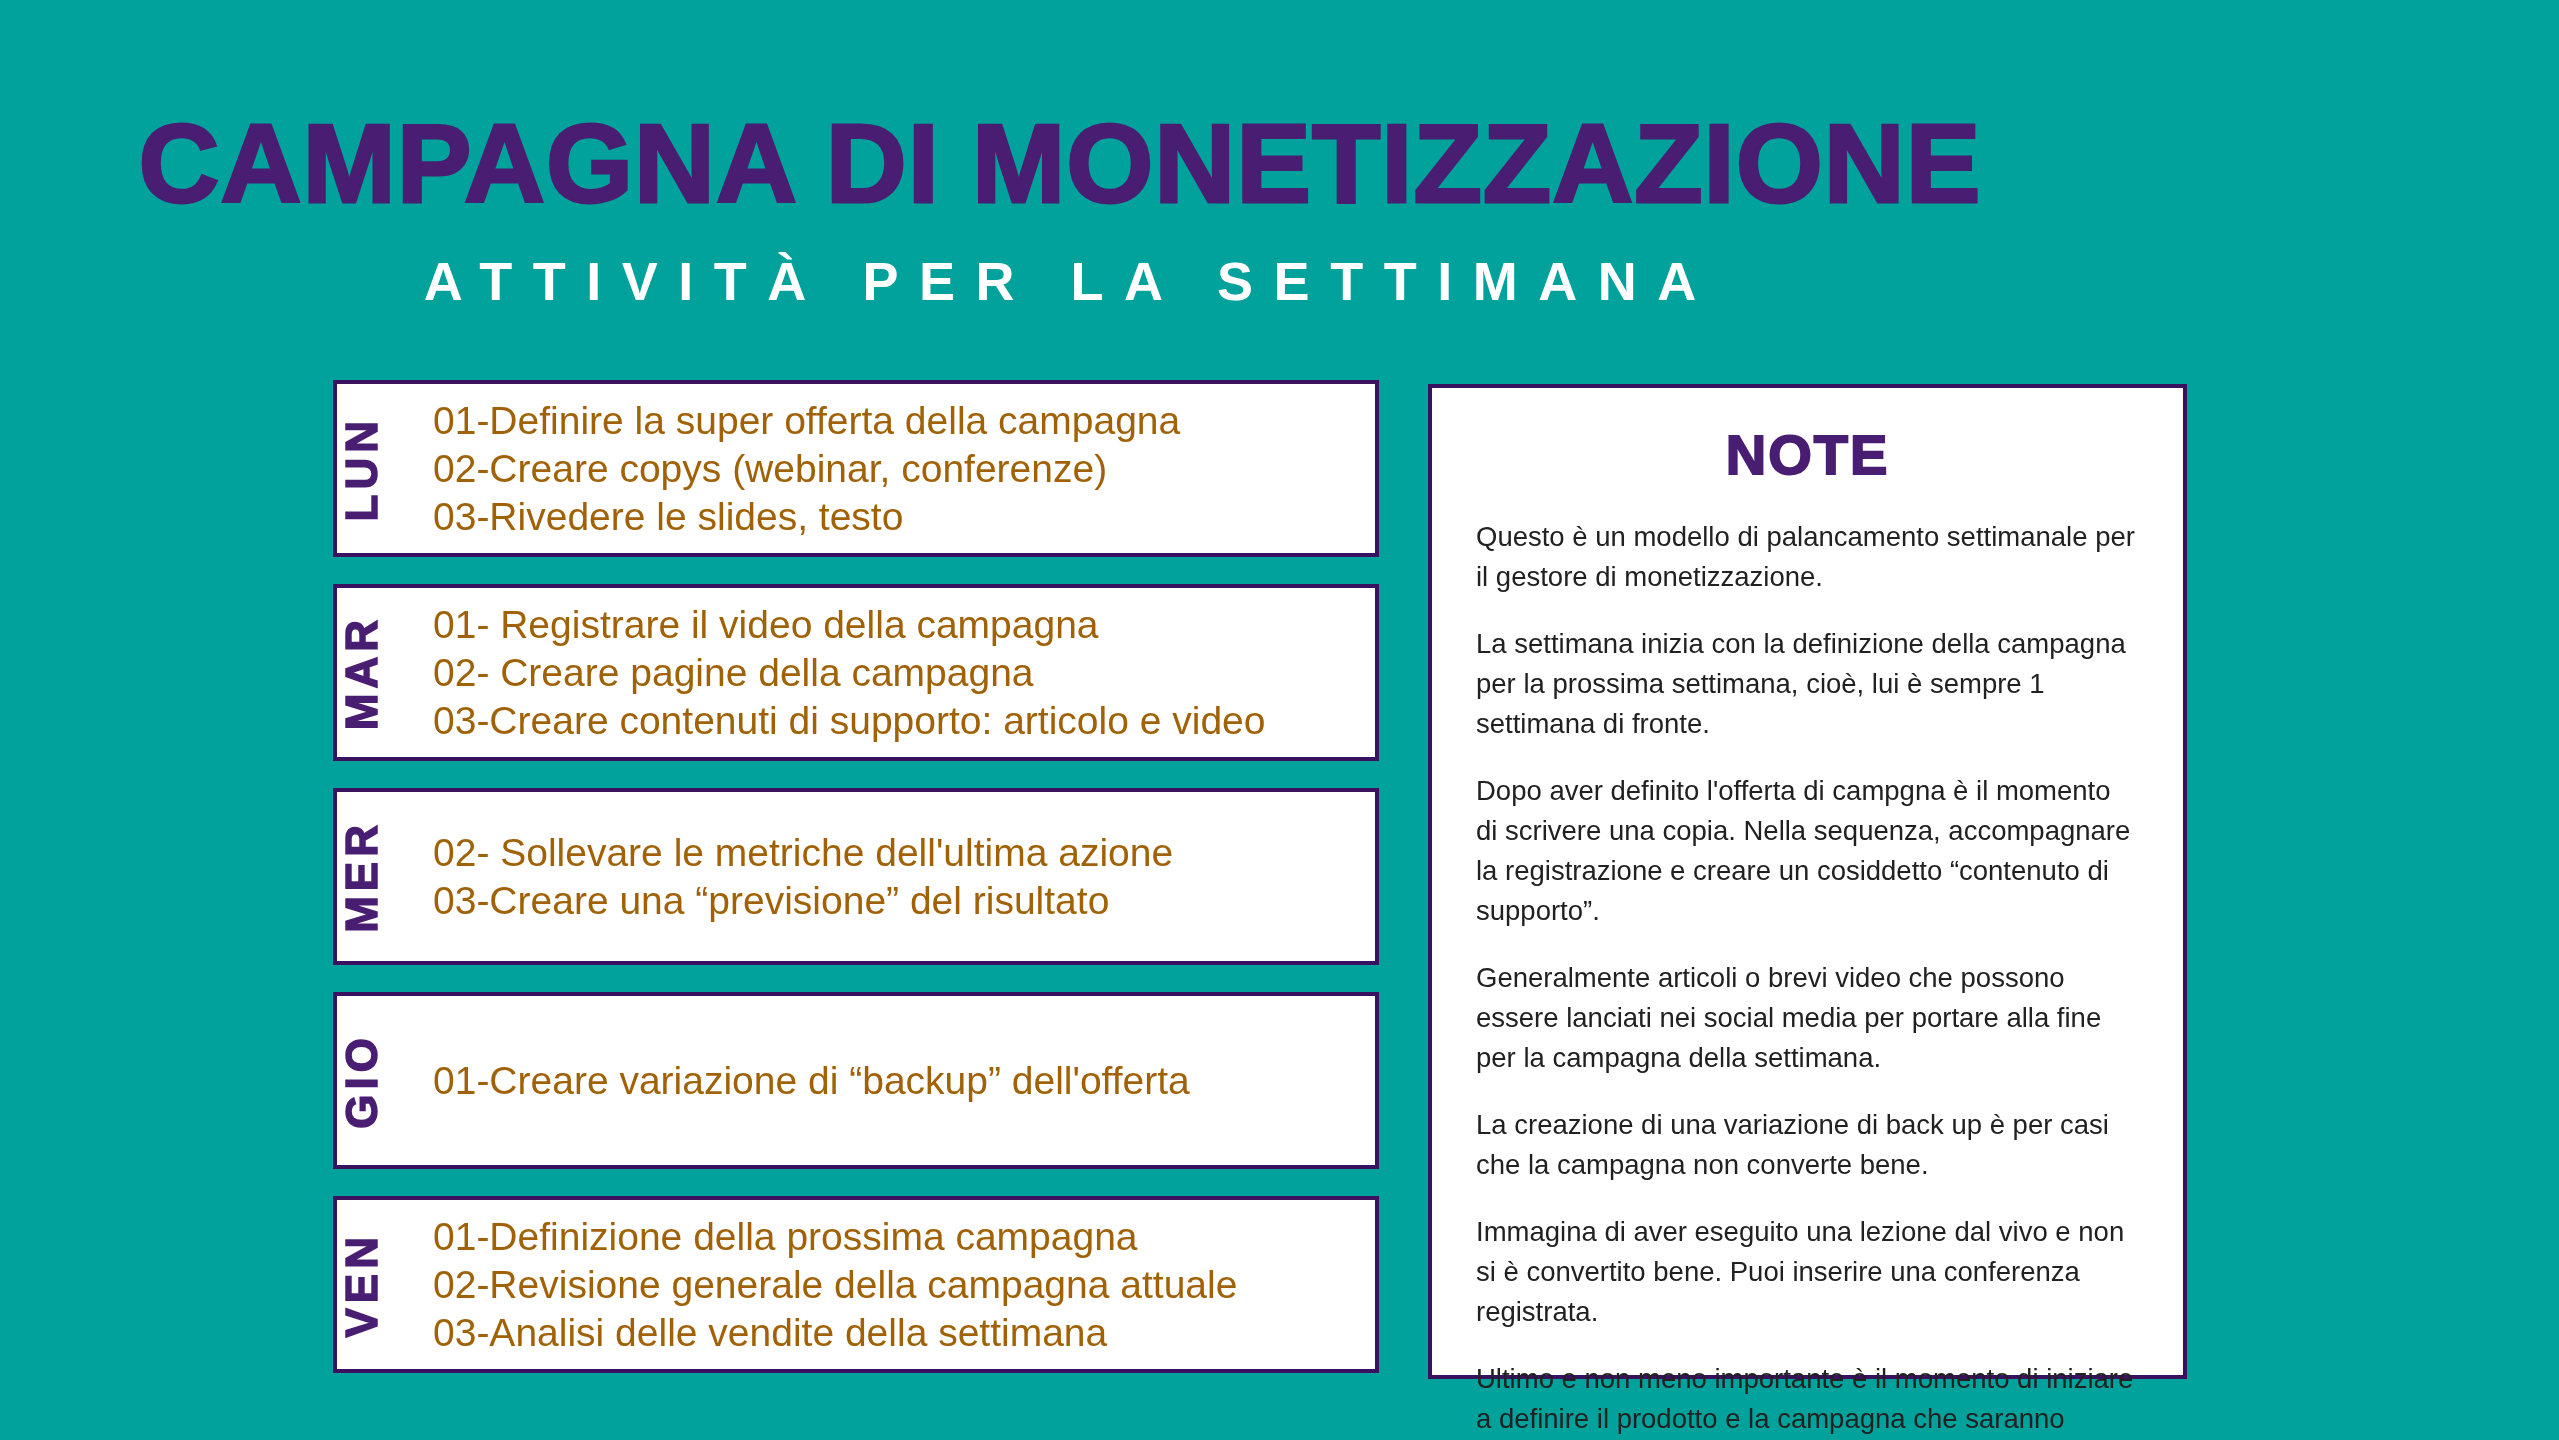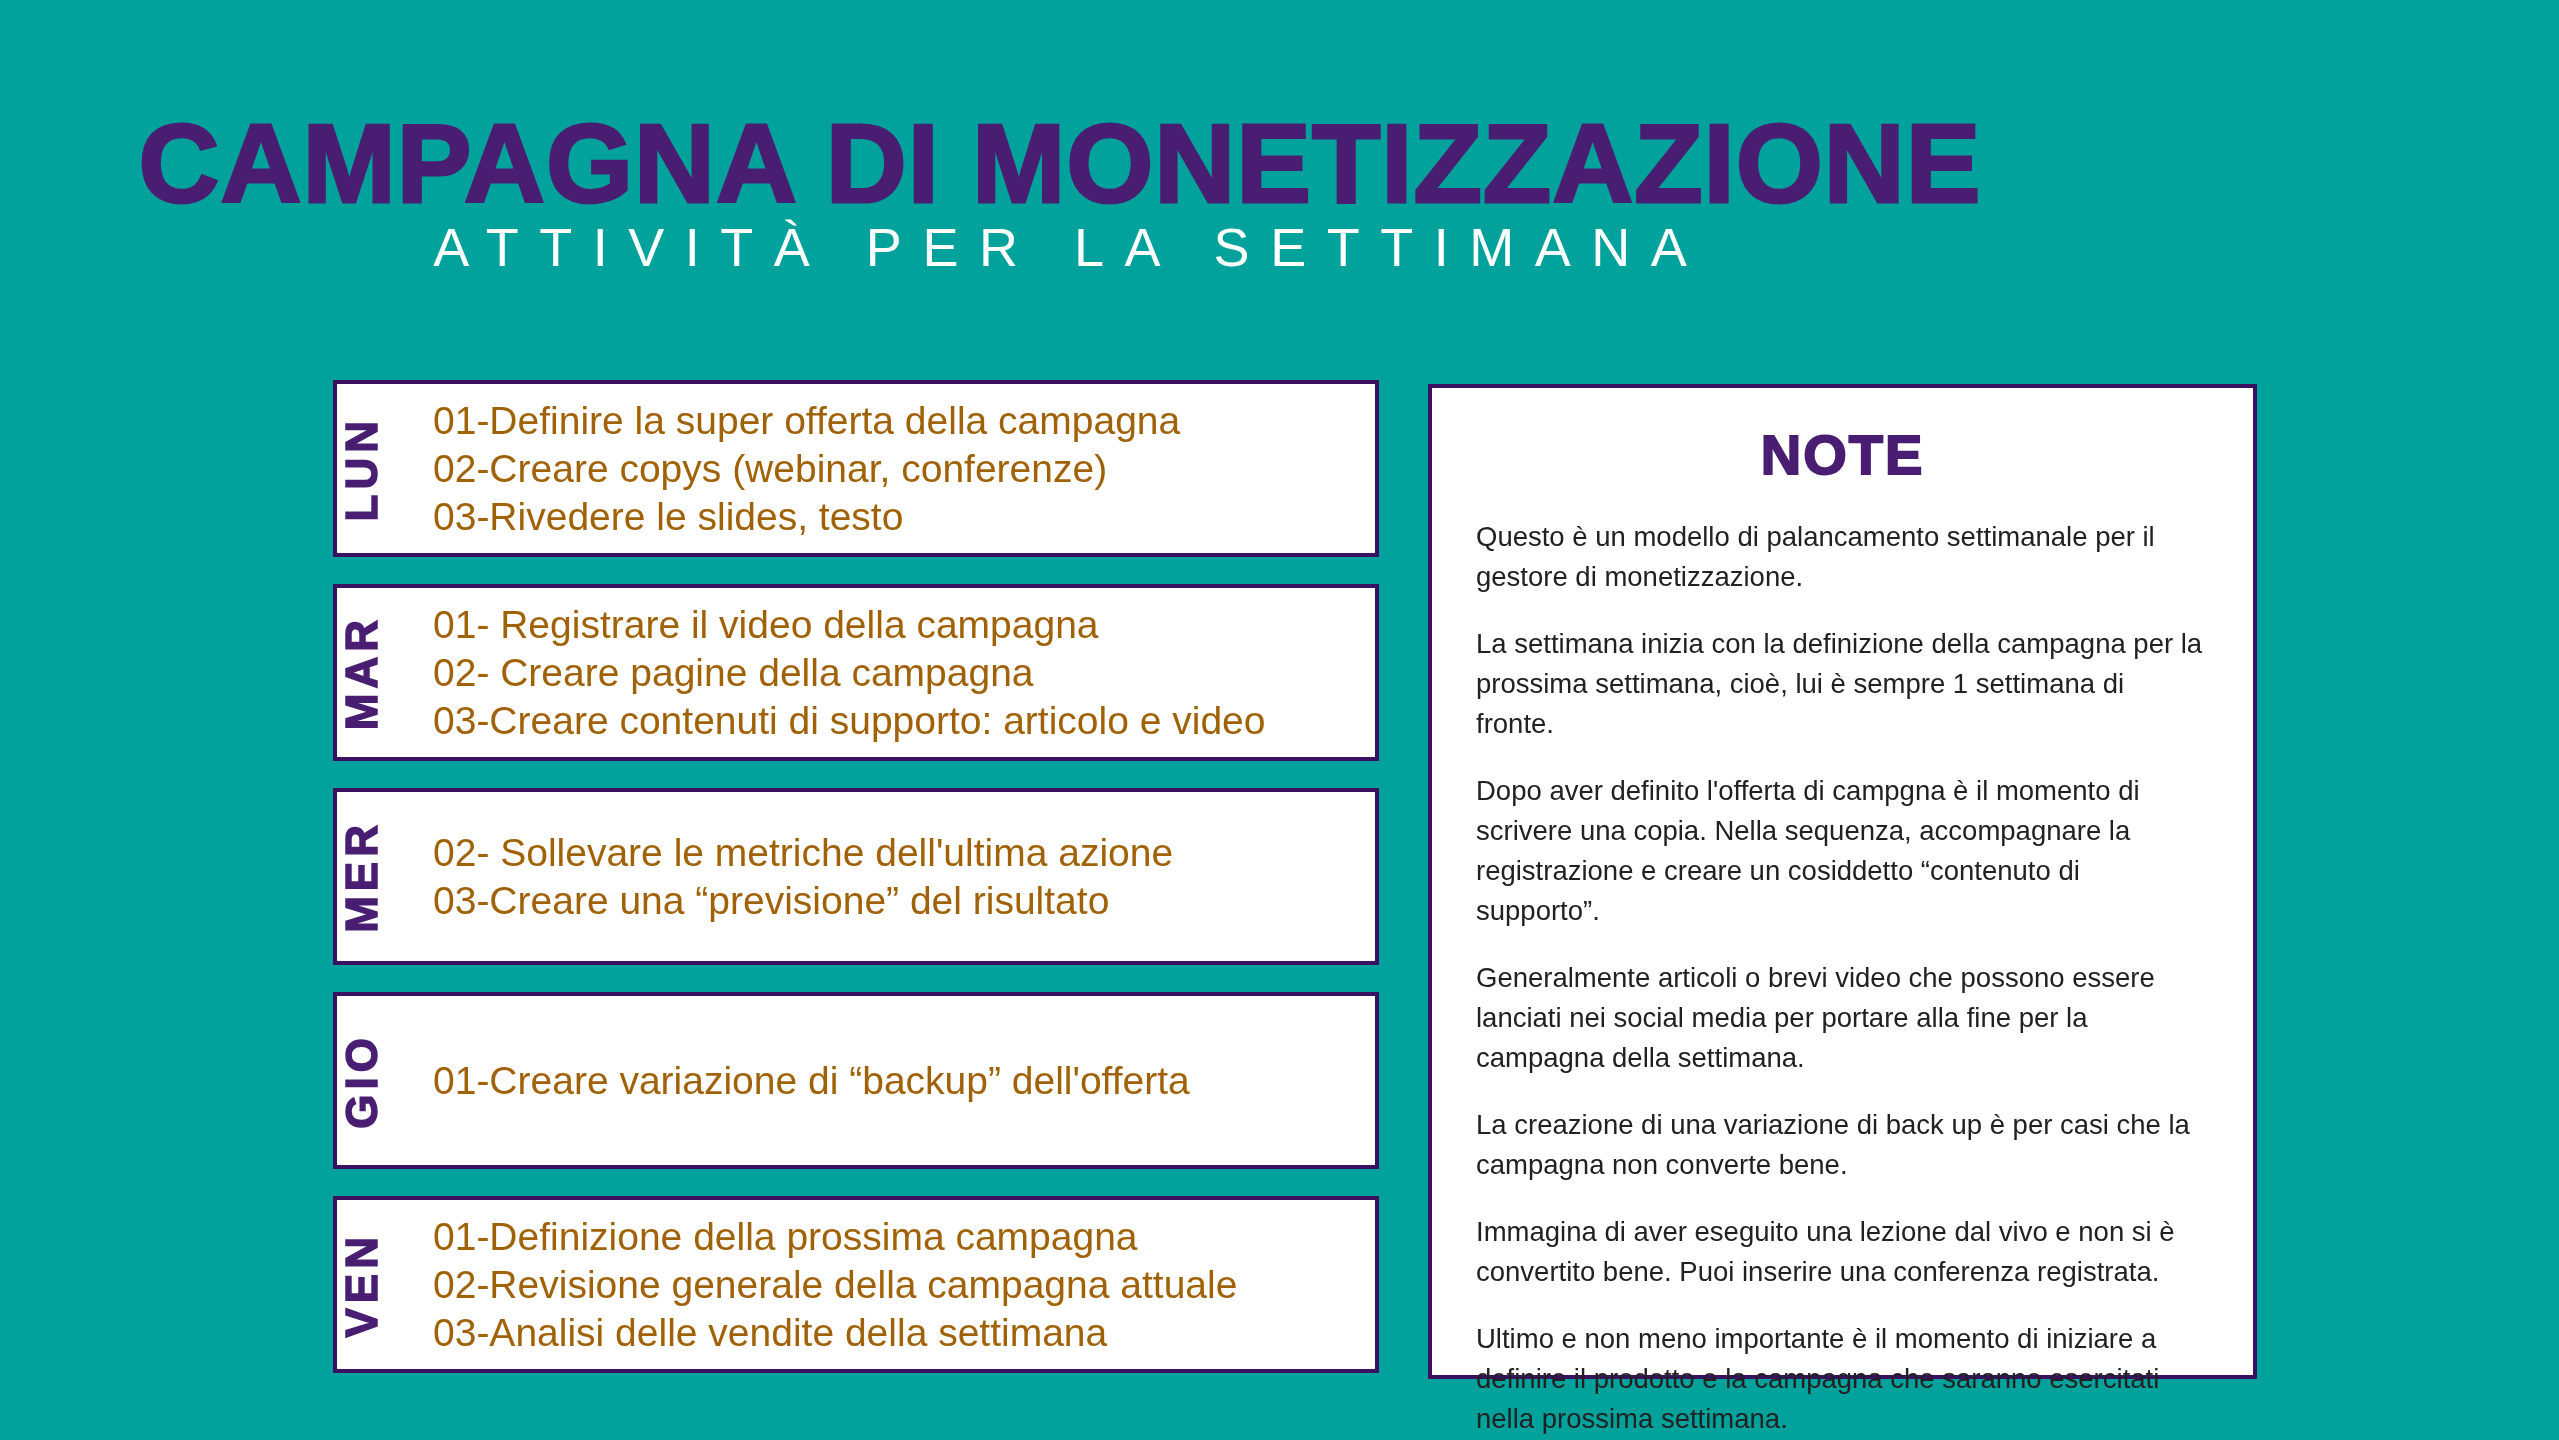--- a/index.html
+++ b/index.html
@@ -27,23 +27,24 @@
     margin: 0;
     padding-top: 108px;
     font-size: 112px;
     line-height: 1.0;
     font-weight: bold;
     letter-spacing: 1px;
     color: #491E72;
     -webkit-text-stroke: 3px #491E72;
   }
   .subtitle {
+    margin-top: 34px;
     font-size: 54px;
     line-height: 1.0;
-    font-weight: normal;
+    font-weight: bold;
     letter-spacing: 0.38em;
     text-indent: 0.38em; 
     color: #FFFFFF;
   }
 
   
   .days {
     position: absolute;
     left: 333px;
     top: 380px;
@@ -78,21 +79,21 @@
     line-height: 48px;
   }
   .task { white-space: nowrap; }
 
   
   .note-card {
     box-sizing: border-box;
     position: absolute;
     left: 1428px;
     top: 384px;
-    width: 829px;
+    width: 759px;
     height: 995px;
     background: #FFFFFF;
     border: 4px solid #3A1160;
   }
   .note-title {
     margin: 0;
     padding-top: 34px;
     text-align: center;
     font-size: 56px;
     font-weight: bold;

